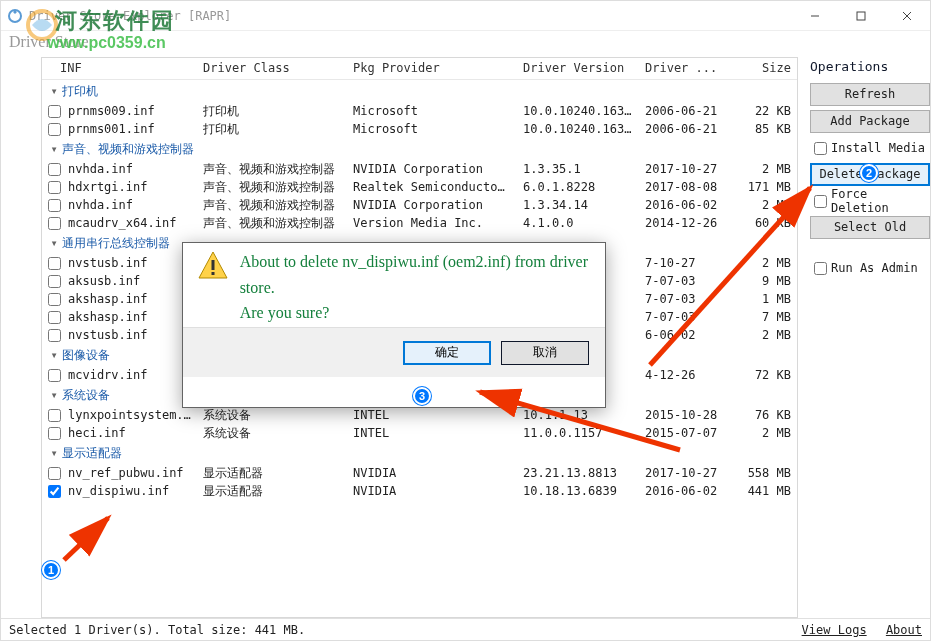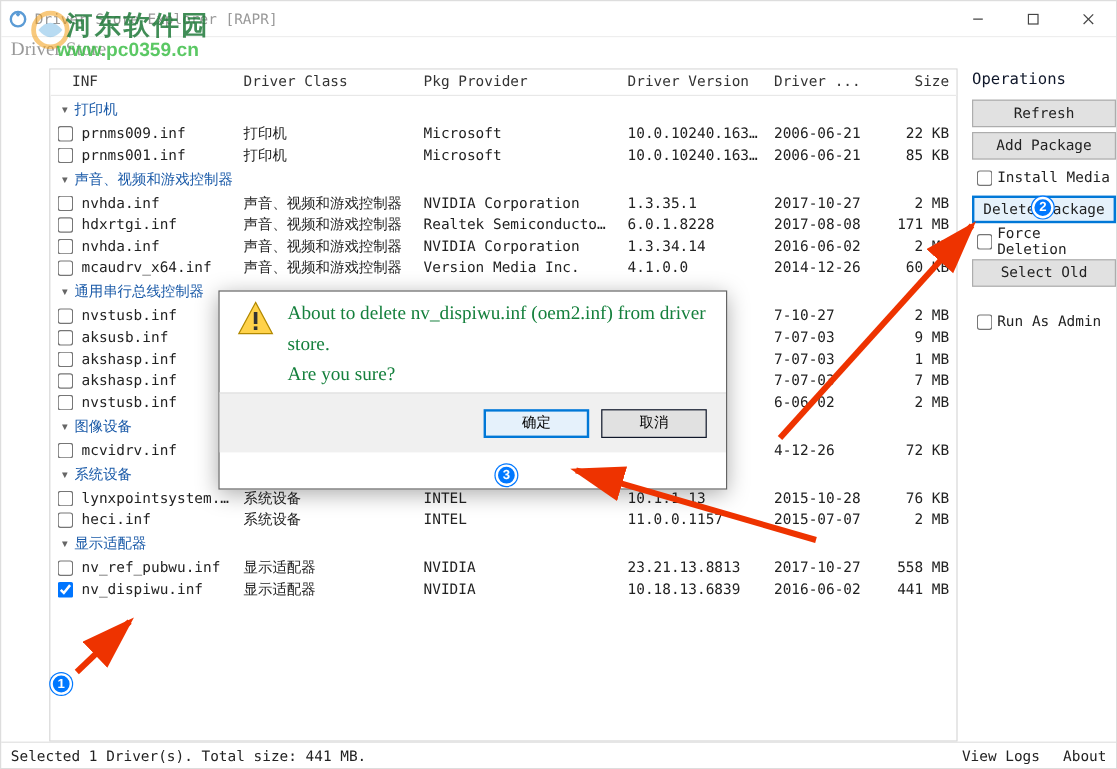--- a/index.html
+++ b/index.html
@@ -29,21 +29,21 @@
 .row .chk input { width: 13px; height: 13px; }
 .row .col.inf { width: 129px; padding-left: 0; }
 .sidepanel { width: 138px; padding: 6px 8px; }
 .sidegroup { margin-bottom: 18px; }
 .side-title { font-family: monospace; color: #0f172a; font-size: 13px; height: 20px; }
 .side-btn { display: block; width: 120px; height: 23px; margin: 4px 0; background: #e1e1e1; border: 1px solid #adadad; font-family: monospace; font-size: 12px; color: #222; text-align: center; line-height: 21px; cursor: pointer; }
 .side-btn.hl { border: 2px solid #0078d7; background: #e5f1fb; line-height: 19px; }
 .side-chk { display: flex; align-items: center; height: 22px; font-family: monospace; font-size: 12px; color: #222; }
 .side-chk input { margin: 0 4px; width: 13px; height: 13px; }
 .statusbar { height: 22px; border-top: 1px solid #e0e0e0; display: flex; align-items: center; padding: 0 8px; font-family: monospace; font-size: 12px; color: #222; justify-content: space-between; }
-.statusbar .right span { margin-left: 12px; cursor: pointer; }
+.statusbar .right span { margin-left: 12px; cursor: pointer; text-decoration: underline; }
 
 .dialog { position: absolute; left: 182px; top: 242px; width: 424px; height: 166px; background: #fff; border: 1px solid #646464; box-shadow: 0 4px 18px rgba(0,0,0,.35); z-index: 50; }
 .dlg-title { height: 30px; display: flex; align-items: center; padding: 0 10px; font-size: 12px; color: #222; position: relative; }
 .dlg-close { position: absolute; right: 6px; top: 4px; width: 32px; height: 22px; display: flex; align-items: center; justify-content: center; cursor: pointer; }
 .dlg-body { display: flex; padding: 6px 14px 0 14px; height: 84px; }
 .warn-icon { width: 36px; margin-right: 10px; }
 .warn-icon svg { width: 32px; height: 32px; }
 .dlg-text { font-size: 16px; color: #15803d; line-height: 1.6; font-family: Liberation Serif, serif; }
 .dlg-foot { height: 50px; border-top: 1px solid #dfdfdf; background: #f0f0f0; display: flex; justify-content: flex-end; align-items: center; padding-right: 16px; gap: 10px; }
 .dlg-btn { width: 88px; height: 24px; background: #e1e1e1; border: 1px solid #0f172a; font-size: 12px; cursor: pointer; }

